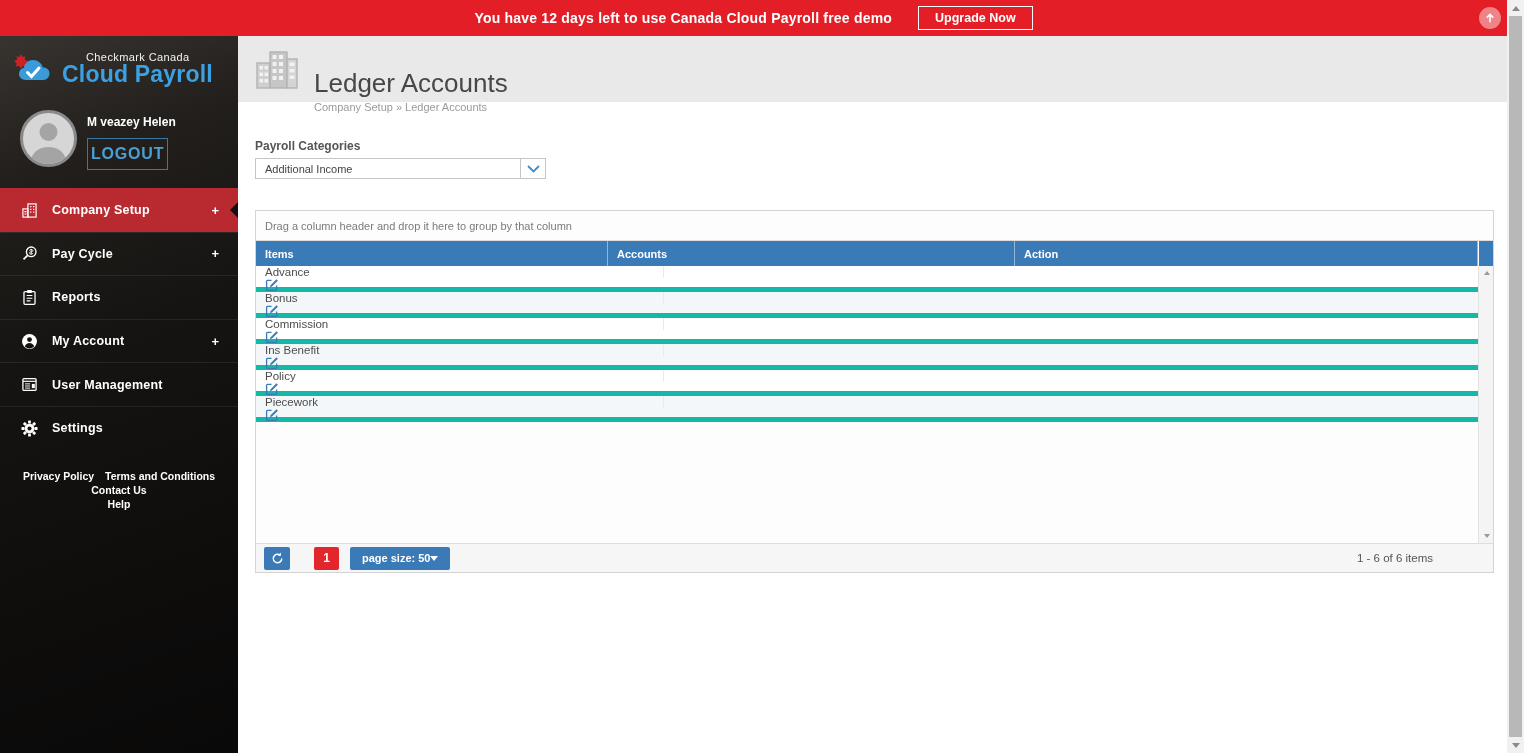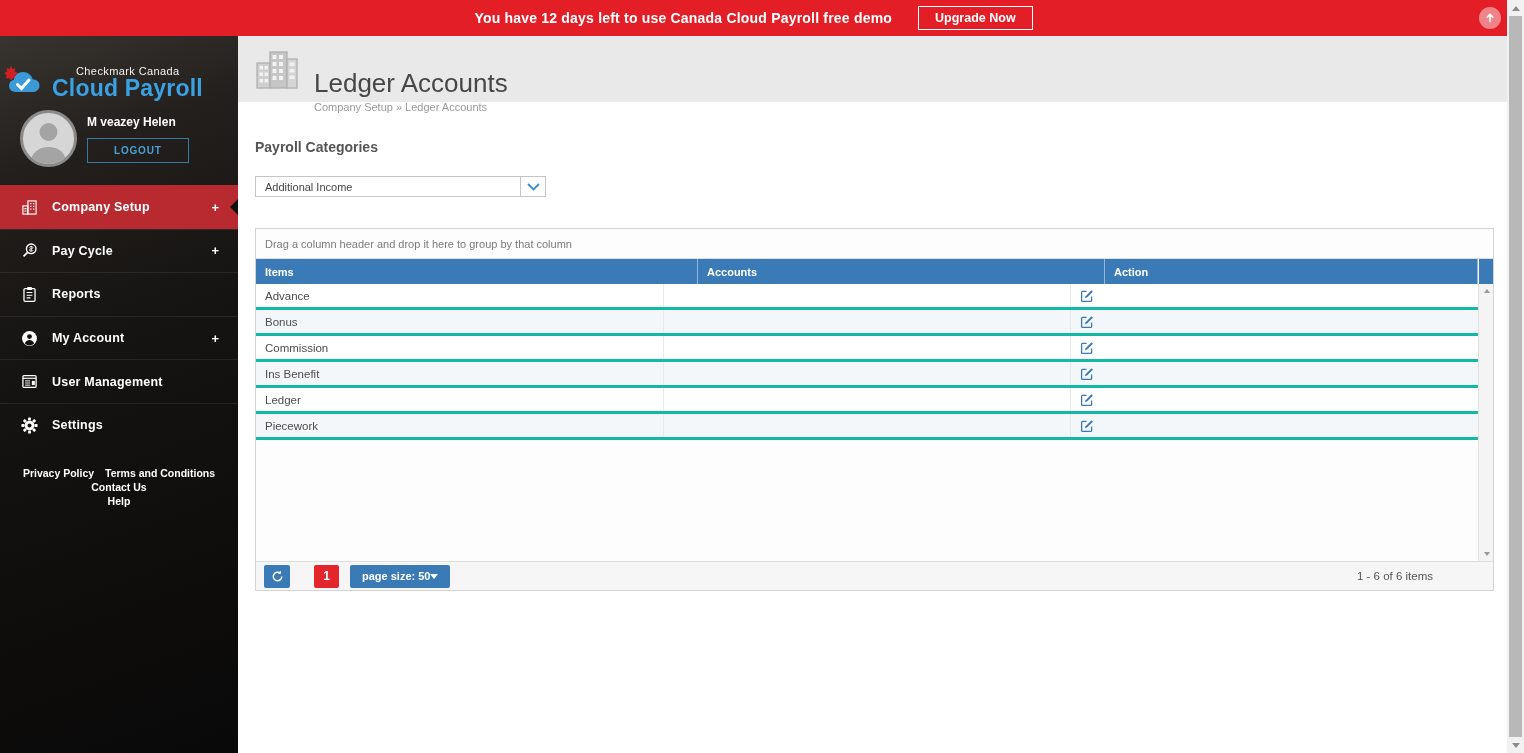--- a/index.html
+++ b/index.html
@@ -25,32 +25,32 @@
   .upgrade-btn { background:transparent; border:1px solid #fff; color:#fff;
     font-family:inherit; font-size:12.5px; font-weight:700; padding:4px 16px; cursor:pointer; }
   .scrolltop { position:absolute; right:6px; top:7px; width:22px; height:22px;
     border-radius:50%; background:rgba(255,255,255,.45); display:flex;
     align-items:center; justify-content:center; cursor:pointer; }
 
   
   .sidebar { position:absolute; top:36px; left:0; width:238px; height:717px;
     background:linear-gradient(160deg,#383531 0%,#221f1c 18%,#161412 42%,#0e0d0c 75%,#0a0909 100%);
     color:#fff; overflow:hidden; }
-  .brand { height:64px; display:flex; align-items:flex-end; }
+  .brand { height:64px; display:flex; align-items:center; padding-left:10px; }
   .brand-text { display:flex; flex-direction:column; margin-left:2px; }
   .brand-top { font-size:11px; color:#f2f2f2; letter-spacing:.4px; margin-left:24px; }
   .brand-name { font-size:23px; font-weight:700; color:#3aa2e4; letter-spacing:.2px; line-height:1; }
   .user-block { display:flex; align-items:flex-start; padding:10px 0 14px 20px; }
   .avatar { width:57px; height:57px; border-radius:50%; background:#d6d6d6;
     border:3px solid #8a8a8a; overflow:hidden; flex:none; }
   .user-meta { margin-left:10px; padding-top:5px; }
   .user-name { font-size:12px; font-weight:700; color:#fff; }
   .logout-btn { margin-top:9px; background:transparent; border:1px solid #39789f;
-    color:#4aa0d4; font-family:inherit; font-size:10px; font-weight:700;
-    letter-spacing:.8px; padding:6px 26px; cursor:pointer; }
+    color:#4aa0d4; font-family:inherit; font-size:16px; font-weight:700;
+    letter-spacing:.8px; padding:6px 3px; cursor:pointer; }
   .nav { margin-top:4px; }
   .nav-item { position:relative; height:43.6px; display:flex; align-items:center;
     padding-left:21px; border-top:1px solid rgba(255,255,255,.08); cursor:pointer; }
   .nav-item:first-child { border-top:1px solid rgba(255,255,255,.10); }
   .nicon { width:17px; height:17px; margin-right:14px; flex:none; display:flex;
     align-items:center; justify-content:center; }
   .nlabel { font-size:12.5px; font-weight:700; color:#fff; letter-spacing:.2px; }
   .nplus { position:absolute; right:19px; font-size:13px; font-weight:700; color:#fff; }
   .nav-item.active { background:#b92a30; border-top-color:#b92a30; }
   .nav-item.active::after { content:""; position:absolute; right:0; top:50%;
@@ -62,37 +62,37 @@
   .copyright { margin-top:7px; font-size:10.5px; font-weight:700; color:#fff; }
 
   
   .main { position:absolute; top:36px; left:238px; width:1269px; height:717px; background:#fff; }
   .page-header { height:66px; background:#e9e9e9; display:flex; align-items:center; padding-left:17px; }
   .ph-icon { width:44px; height:42px; margin-right:15px; }
   .ph-title { font-size:26px; color:#474747; line-height:1.1;margin-top:44px; }
   .ph-crumb { font-size:11px; color:#9a9a9a; margin-top:3px; }
 
   .content { padding:37px 13px 0 17px; }
-  .field-label { font-size:14px; color:#555; font-weight:700; margin-bottom:21px; }
+  .field-label { font-size:12px; color:#555; font-weight:700; margin-bottom:5px; }
   .dropdown { width:291px; height:21px; border:1px solid #c5c5c5; background:#fff;
     display:flex; align-items:stretch; cursor:pointer; }
   .dd-value { flex:1; font-size:11px; color:#444; display:flex; align-items:center; padding-left:9px; }
   .dd-btn { width:25px; border-left:1px solid #c5c5c5; display:flex; align-items:center;
     justify-content:center; background:#fff; }
 
   .grid { margin-top:31px; width:1239px; border:1px solid #d4d4d4; background:#fff; }
   .group-hint { height:30px; background:#fdfdfd; border-bottom:1px solid #ddd;
     display:flex; align-items:center; padding-left:9px; font-size:11px; color:#7b7b7b; }
   .ghead { display:flex; height:25px; background:#3a7ab7; }
   .hcell { display:flex; align-items:center; padding-left:9px; color:#fff;
     font-size:11px; font-weight:700; border-right:1px solid rgba(255,255,255,.45); cursor:pointer; }
-  .hcell.c1 { width:442px; } .hcell.c2 { width:407px; } .hcell.c3 { flex:1; }
+  .hcell.c1 { width:352px; } .hcell.c2 { width:407px; } .hcell.c3 { flex:1; }
   .hspacer { width:15px; border-left:1px solid #fff; background:#3a7ab7; }
   .gbody { position:relative; height:277px; background:#fdfdfd; }
-  .trow { display:flex; height:26px; border-bottom:3px solid #14b8a6; background:#fff; }
+  .trow { display:flex; height:26px; border-bottom:5px solid #14b8a6; background:#fff;flex-direction:column; }
   .trow.alt { background:#f4f7f9; }
   .tcell { display:flex; align-items:center; padding-left:9px; font-size:11.5px; color:#4d4d4d; }
   .tcell.c1 { width:408px; border-right:1px solid #eaeaea; }
   .tcell.c2 { width:407px; border-right:1px solid #eaeaea; }
   .tcell.c3 { flex:1; }
   .edit-btn { width:14px; height:14px; cursor:pointer; display:flex; }
   .inner-scroll { position:absolute; top:0; right:0; bottom:0; width:15px;
     background:#f4f4f4; border-left:1px solid #e2e2e2; }
   .inner-scroll .sb-arrow { width:15px; height:14px; }
   .inner-scroll .tri-up { border-left-width:3.5px; border-right-width:3.5px; border-bottom:4.5px solid #9a9a9a; }
@@ -337,21 +337,21 @@
           <div class="tcell c3">
               <span class="edit-btn">
                 <svg viewBox="0 0 14 14" width="14" height="14">
                   <path d="M11.6 7.6v3.9c0 .5-.4.9-.9.9H2.5c-.5 0-.9-.4-.9-.9V3.3c0-.5.4-.9.9-.9h4" fill="none" stroke="#3a7ab7" stroke-width="1.3"></path>
                   <path d="M5.6 7.2l5.9-5.9 1.4 1.4-5.9 5.9-2 .6z" fill="#3a7ab7"></path>
                 </svg>
               </span>
             </div>
         </div>
         <div class="trow">
-          <div class="tcell c1">Ledger</div>
+          <div class="tcell c1">Policy</div>
           <div class="tcell c2"></div>
           <div class="tcell c3">
               <span class="edit-btn">
                 <svg viewBox="0 0 14 14" width="14" height="14">
                   <path d="M11.6 7.6v3.9c0 .5-.4.9-.9.9H2.5c-.5 0-.9-.4-.9-.9V3.3c0-.5.4-.9.9-.9h4" fill="none" stroke="#3a7ab7" stroke-width="1.3"></path>
                   <path d="M5.6 7.2l5.9-5.9 1.4 1.4-5.9 5.9-2 .6z" fill="#3a7ab7"></path>
                 </svg>
               </span>
             </div>
         </div>

